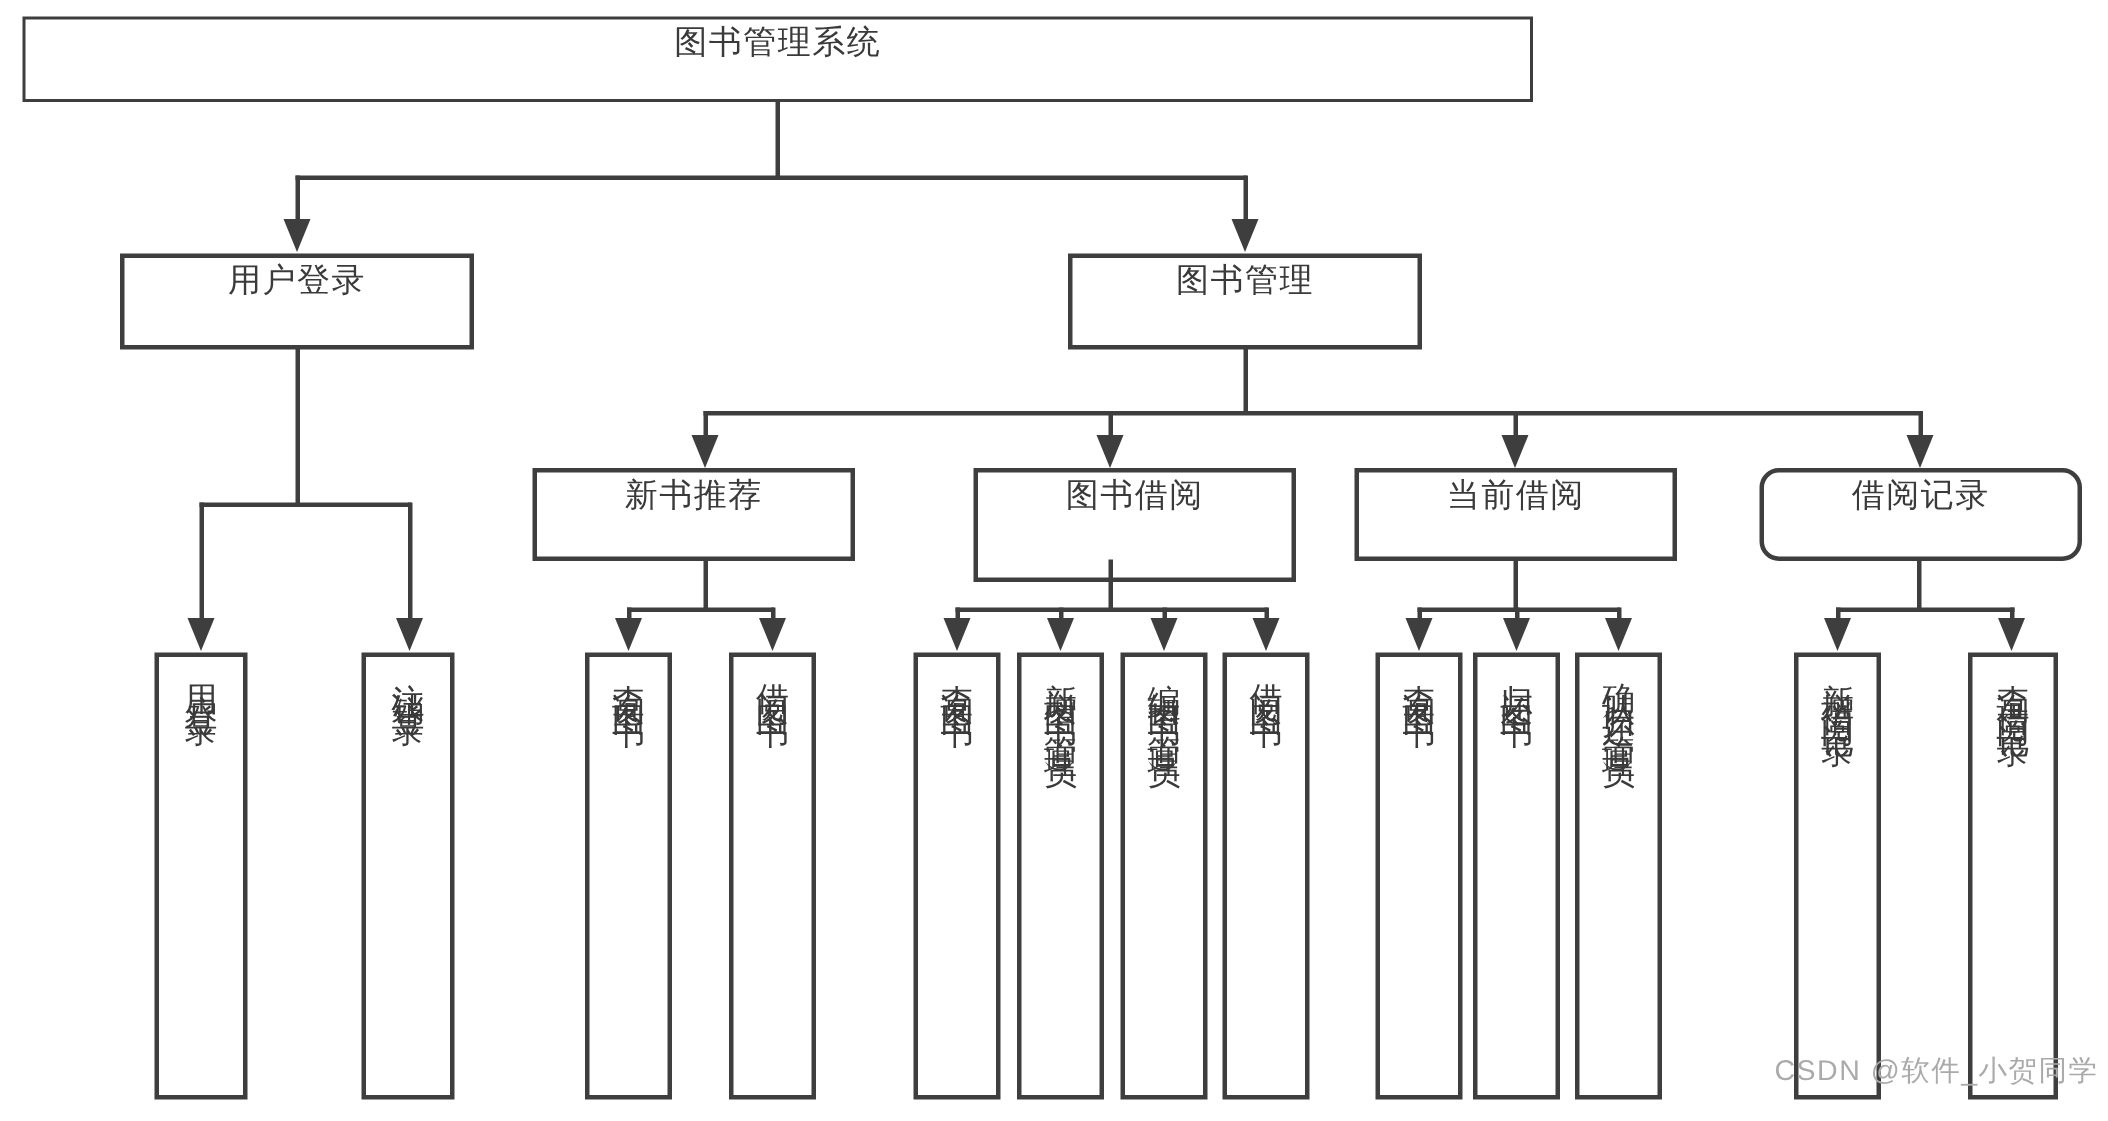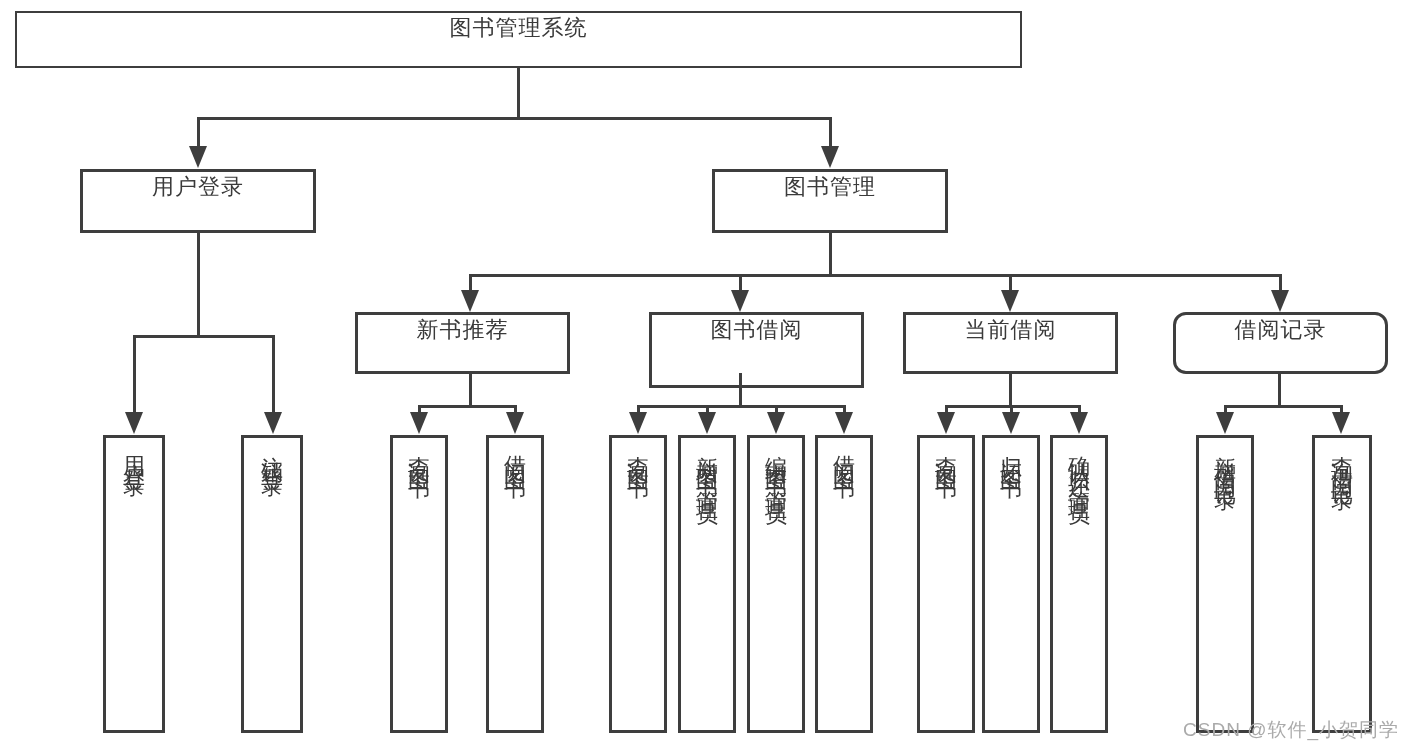--- a/index.html
+++ b/index.html
@@ -45,21 +45,21 @@
   .arrow {
     position: absolute;
     width: 0; height: 0;
     border-left: 9px solid transparent;
     border-right: 9px solid transparent;
     border-top: 22px solid var(--line);
   }
   .watermark {
     position: absolute;
     right: 6px;
-    bottom: 4px;
+    bottom: 20px;
     font-size: 19px;
     color: var(--watermark);
     letter-spacing: 1px;
     z-index: 5;
     white-space: nowrap;
     text-align: right;
   }
 </style>
 </head>
 <body>

